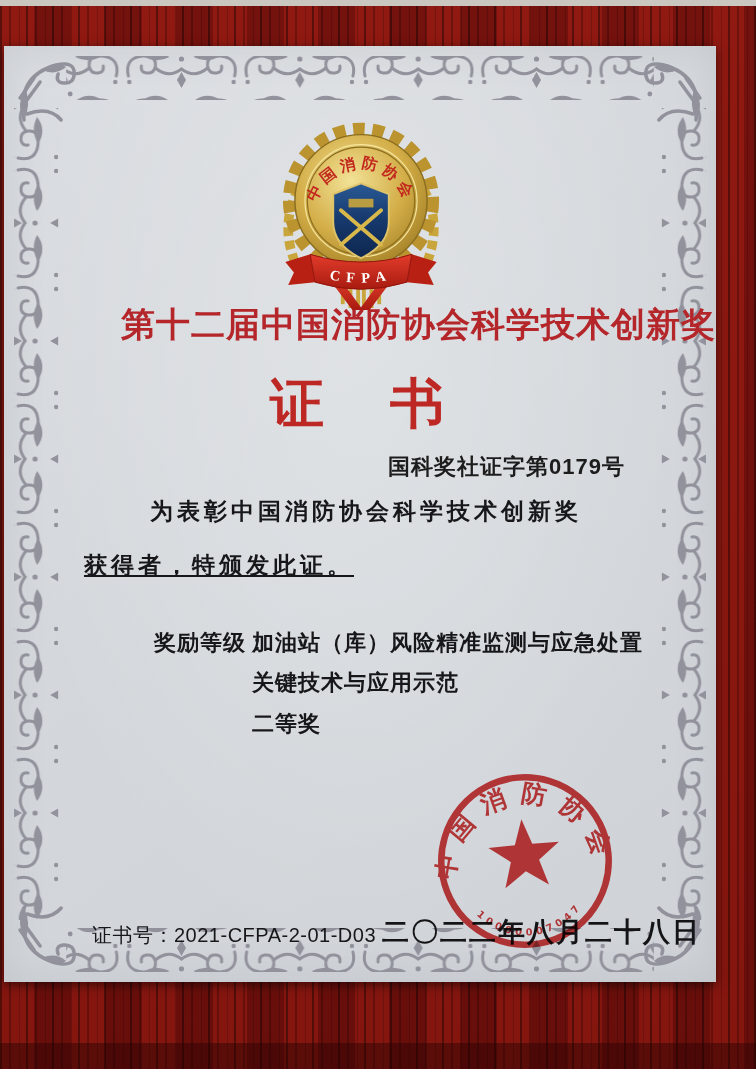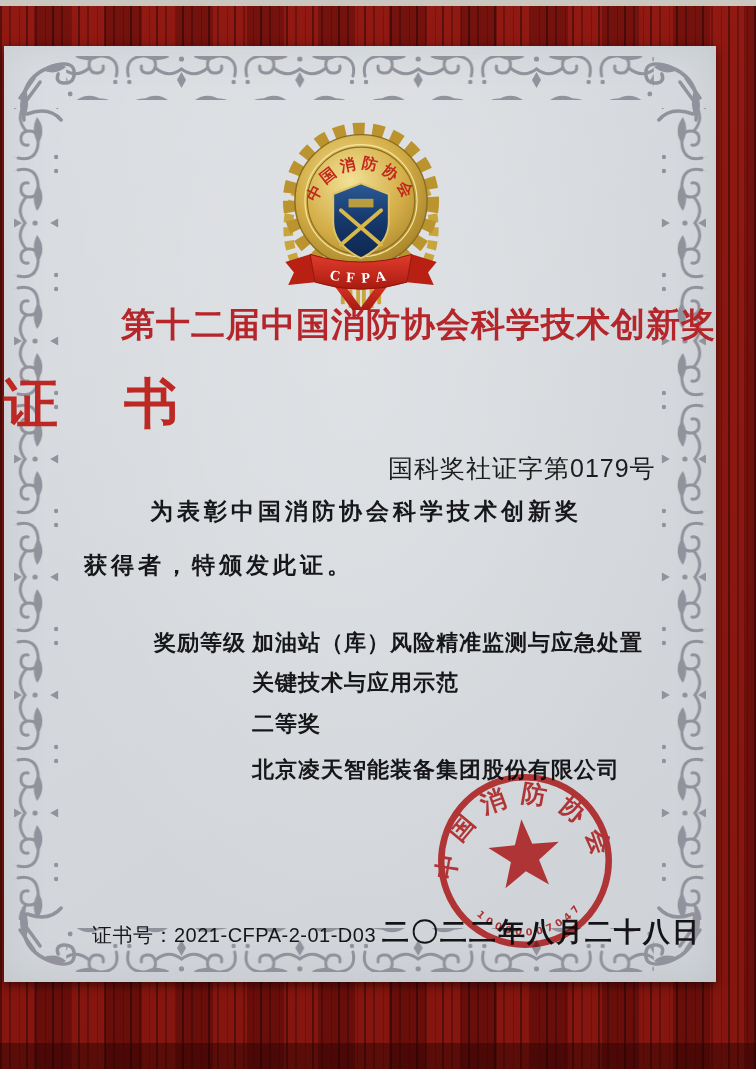--- a/index.html
+++ b/index.html
@@ -19,28 +19,28 @@
     background:
       radial-gradient(ellipse at 50% 35%, rgba(255,255,255,.25), rgba(255,255,255,0) 70%),
       linear-gradient(145deg,#dadde1 0%,#d4d8dc 45%,#cfd3d8 100%);
     box-shadow:0 3px 10px rgba(0,0,0,.55), inset 0 0 40px rgba(120,125,135,.18);
   }
   .border-svg{position:absolute;left:0;top:0;width:100%;height:100%;}
   .abs{position:absolute;}
   .award-title{left:0;top:256px;width:100%;text-align:right;
     font-family:"Liberation Serif","DejaVu Serif",serif;font-weight:bold;
     font-size:34px;color:#b5262a;letter-spacing:1px;white-space:nowrap;}
-  .doc-title{left:0;top:322px;width:100%;text-align:left;
+  .doc-title{left:0;top:322px;width:100%;text-align:center;
     font-family:"Liberation Serif","DejaVu Serif",serif;font-weight:bold;
     font-size:54px;color:#bd2824;letter-spacing:6px;}
-  .issue-no{left:384px;top:406px;font-size:25px;font-weight:normal;color:#1c1c1c;letter-spacing:1px;}
+  .issue-no{left:384px;top:406px;font-size:22px;font-weight:bold;color:#1c1c1c;letter-spacing:1px;}
   .body-line{font-family:"DejaVu Serif","Liberation Serif",serif;font-size:23px;
     font-weight:bold;color:#17171a;letter-spacing:4px;white-space:nowrap;}
   .body-line.l1{left:146px;top:450px;}
-  .body-line.l2{left:80px;top:504px;}
+  .body-line.l2{left:80px;top:504px;text-decoration:underline;}
   .field{font-size:22px;font-weight:bold;color:#17171a;white-space:nowrap;letter-spacing:1px;}
   .f-label{position:absolute;left:150px;}
   .f-value{position:absolute;left:248px;}
   .row-project{top:582px;} .row-project2{top:622px;} .row-grade{top:663px;} .row-winner{top:709px;}
   .winner-label{letter-spacing:2px;}
   .date-line{left:378px;top:868px;font-family:"DejaVu Serif","Liberation Serif",serif;
     font-size:27px;font-weight:bold;color:#141416;letter-spacing:2px;z-index:2;white-space:nowrap;}
   .serial-line{left:88px;top:876px;font-size:20px;font-weight:normal;color:#17171a;letter-spacing:.5px;}
   .logo-svg{left:266px;top:72px;width:182px;height:198px;z-index:1;}
   .seal-svg{left:428px;top:722px;width:186px;height:186px;z-index:5;
@@ -171,21 +171,20 @@
 
   <div class="abs body-line l1">为表彰中国消防协会科学技术创新奖</div>
   <div class="abs body-line l2">获得者，特颁发此证。</div>
 
   <div class="field f-label row-project">奖励等级：</div>
   <div class="field f-value row-project">加油站（库）风险精准监测与应急处置</div>
   <div class="field f-value row-project2">关键技术与应用示范</div>
 
   <div class="field f-value row-grade">二等奖</div>
 
-  <div class="field f-value row-winner">北京凌天智能装备集团股份有限公司</div>
 
   <div class="abs date-line">二〇二二年八月二十八日</div>
 
   <svg class="abs seal-svg" viewBox="0 0 200 200" aria-hidden="true">
     <g opacity="0.86">
       <circle cx="100" cy="100" r="90" fill="none" stroke="#cf1f1f" stroke-width="7"></circle>
       <polygon fill="#cf1f1f" points="100,55 109.4,82.1 138,82.6 115.2,99.9 123.5,127.4 100,111 76.5,127.4 84.8,99.9 62,82.6 90.6,82.1"></polygon>
       <defs>
         <path id="sealArc" d="M28 138 A76 76 0 1 1 172 138" fill="none"></path>
         <path id="sealNumArc" d="M42 152 A74 74 0 0 0 158 152" fill="none"></path>

